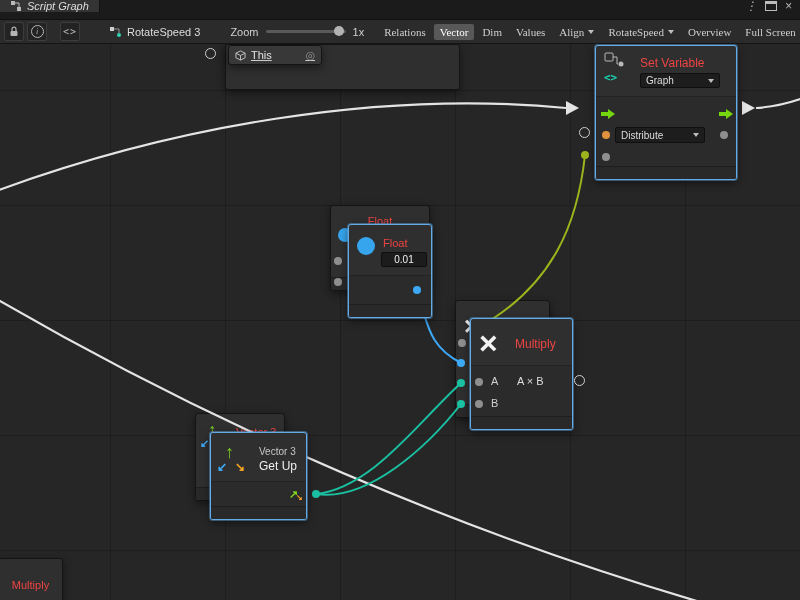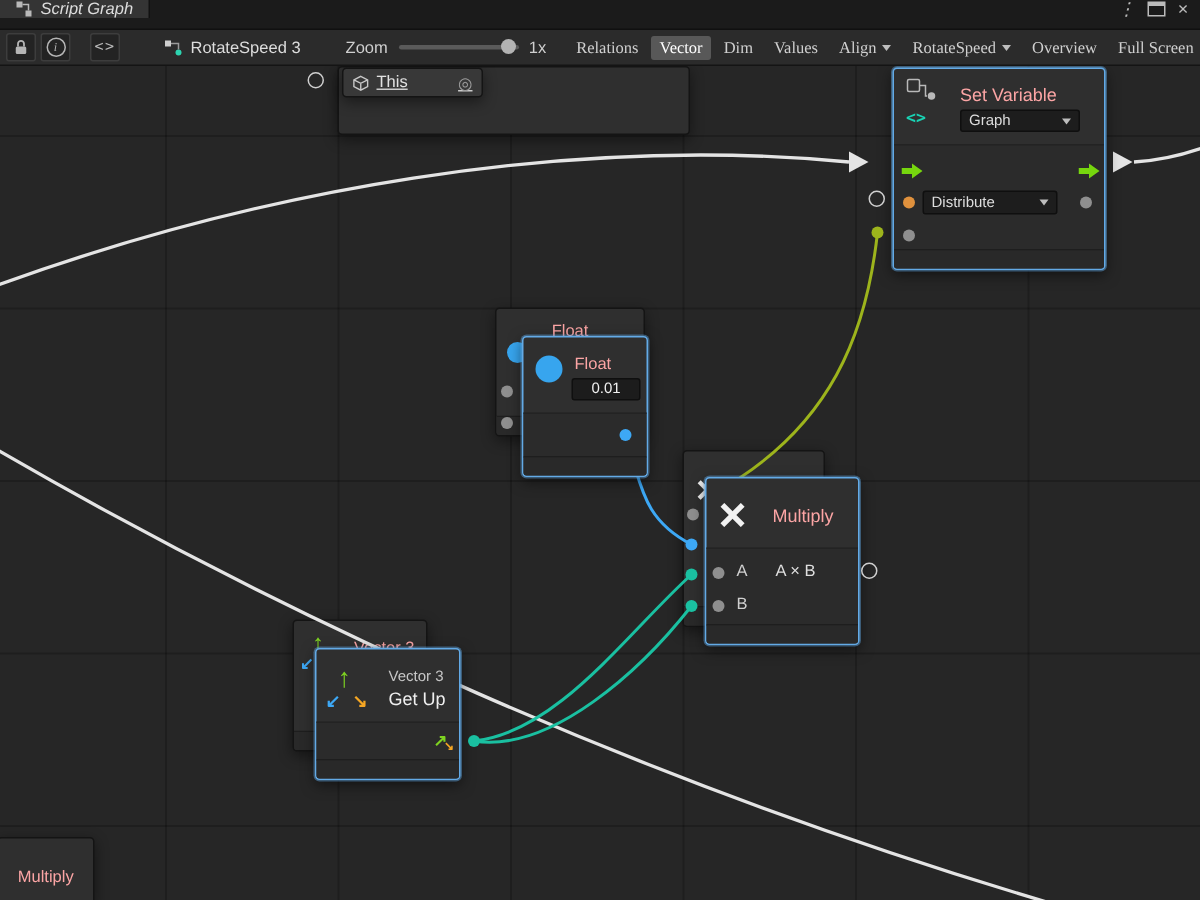--- a/index.html
+++ b/index.html
@@ -44,21 +44,21 @@
   .wire-layer{position:absolute;left:0;top:0;z-index:2;}
   .wire{fill:none;}
 
   .node{position:absolute;background:#2f2f2f;border:1px solid #141414;border-radius:3px;
         box-shadow:0 3px 9px rgba(0,0,0,.45);box-sizing:border-box;}
   .node.selected{border-color:#63aae6;box-shadow:0 0 0 1px rgba(99,170,230,.45),0 3px 9px rgba(0,0,0,.5);}
   .ghost{z-index:1;}  .front{z-index:3;}  .mid{z-index:2;text-decoration:underline;}
   .node-footer{position:absolute;left:0;right:0;bottom:0;height:12px;background:#292929;
                border-top:1px solid #1e1e1e;border-radius:0 0 2px 2px;}
   .body-strip{position:absolute;left:0;right:0;background:#2b2b2b;border-top:1px solid #232323;}
-  .nlabel{position:absolute;font-size:11px;color:#fca5a5;}
+  .nlabel{position:absolute;font-size:11px;color:#ef4444;}
   .port{position:absolute;width:8px;height:8px;border-radius:50%;z-index:4;}
   .dot{position:absolute;width:8px;height:8px;border-radius:50%;z-index:4;}
   .hollow{position:absolute;width:9px;height:9px;border:1.5px solid #cfcfcf;border-radius:50%;z-index:4;}
   .dropdown{position:absolute;background:#1d1d1d;border:1px solid #0f0f0f;border-radius:2px;color:#ddd;
             font-size:10px;display:flex;align-items:center;justify-content:space-between;padding:0 5px;box-sizing:border-box;}
   .flow-arrow{position:absolute;z-index:4;}
   .valfield{position:absolute;background:#1c1c1c;border:1px solid #0f0f0f;border-radius:2px;color:#f0f0f0;
             font-size:10px;display:flex;align-items:center;justify-content:center;box-sizing:border-box;}
   .xglyph{position:absolute;color:#f2f2f2;font-weight:bold;line-height:1;}
   .bluecircle{position:absolute;border-radius:50%;}

